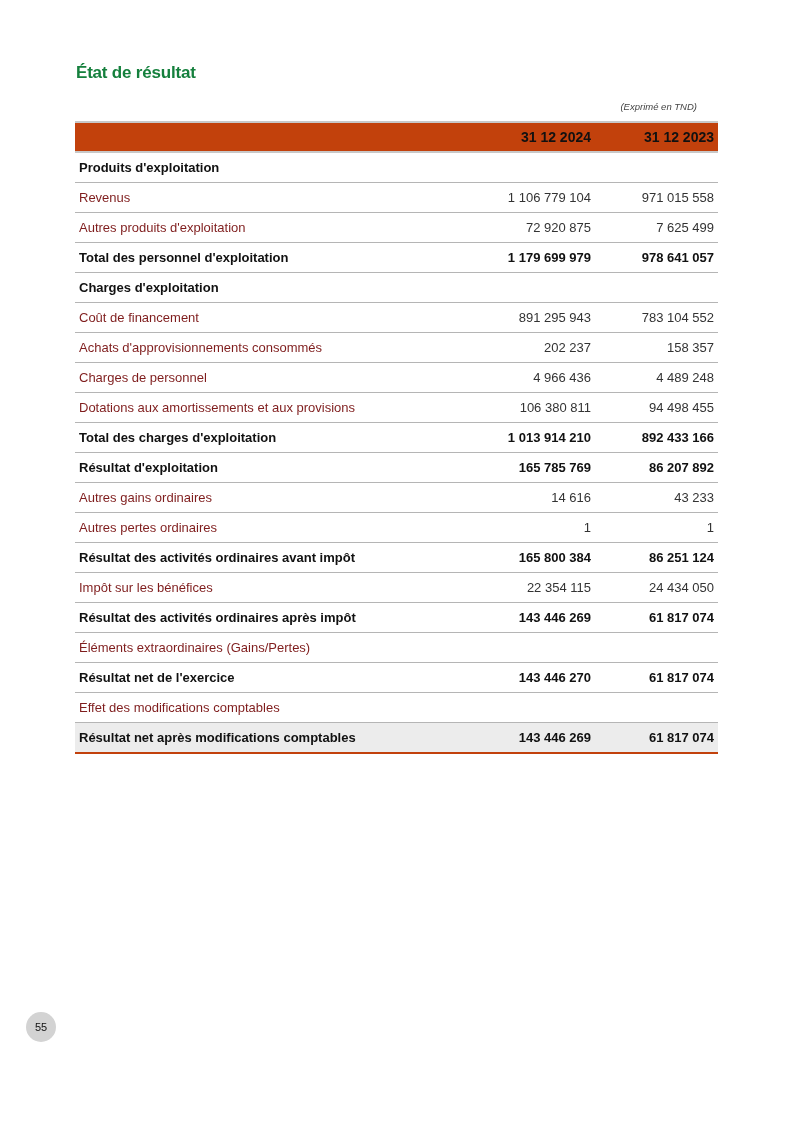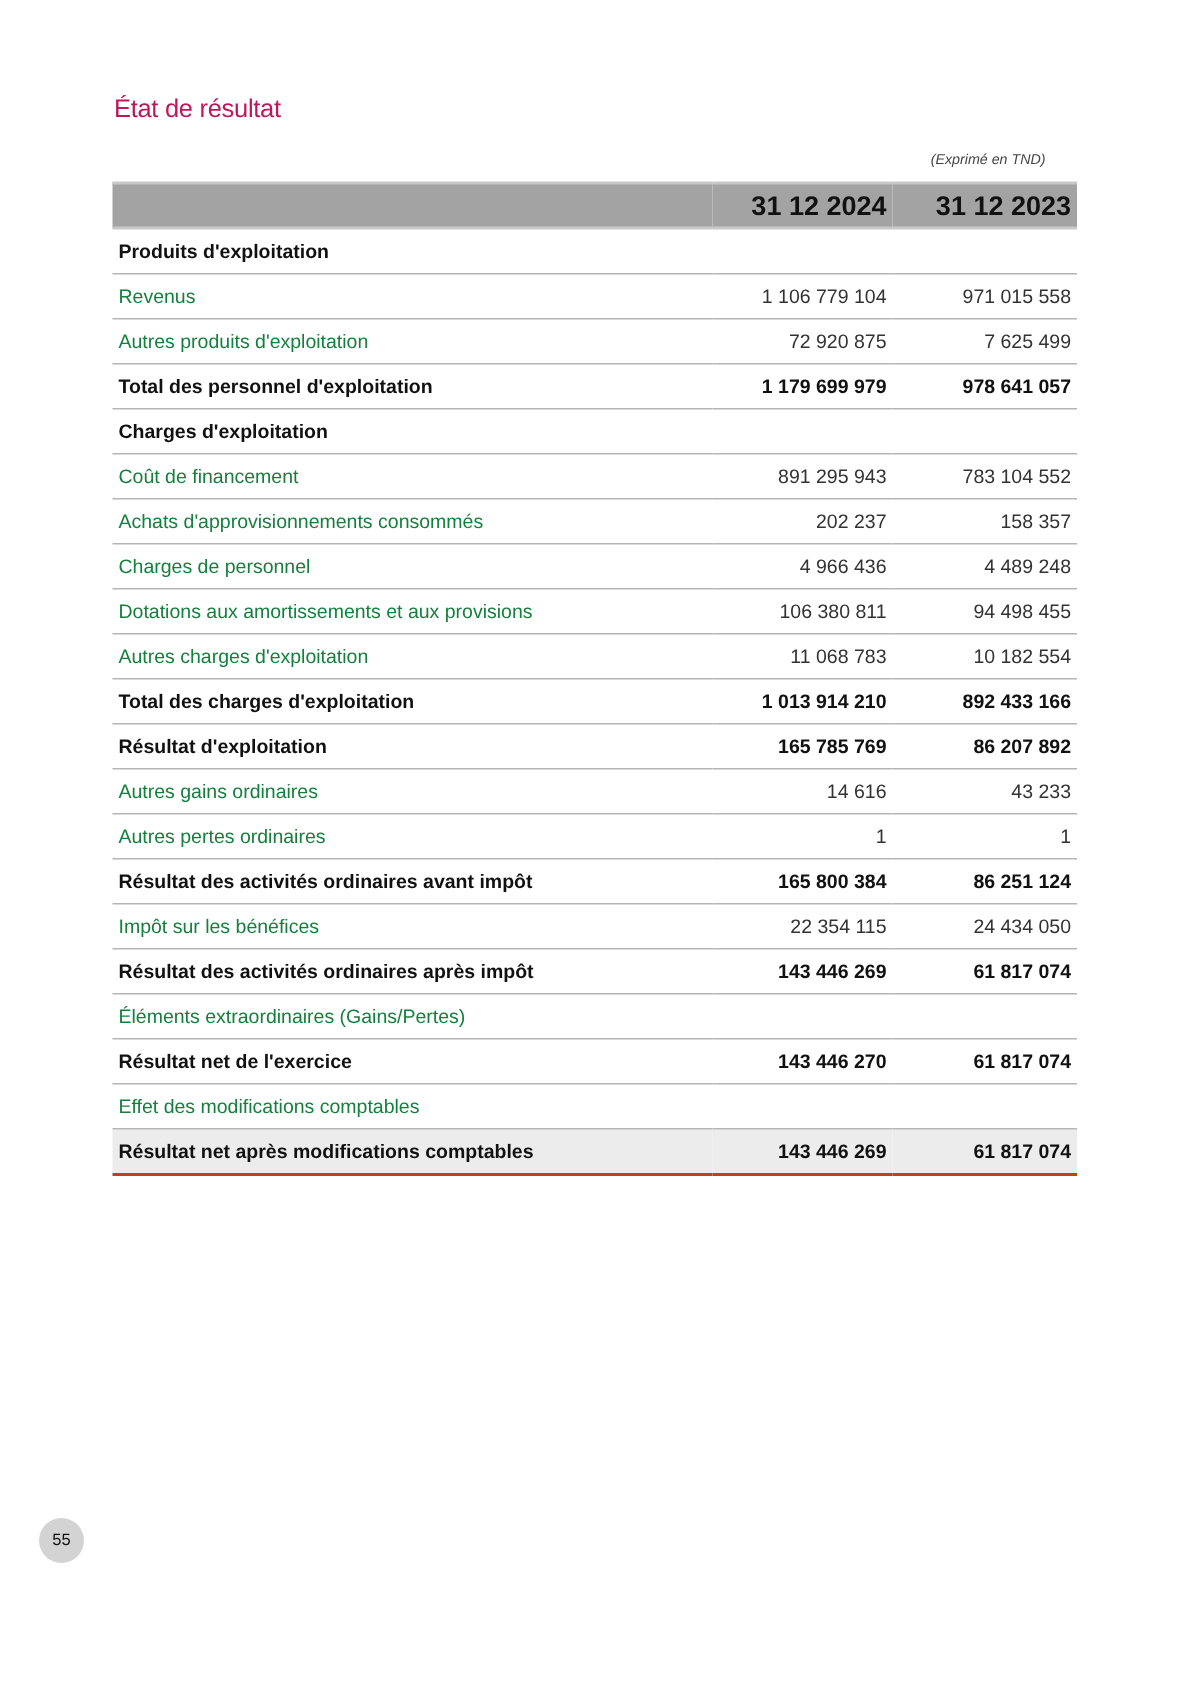--- a/index.html
+++ b/index.html
@@ -1,25 +1,25 @@
 <!DOCTYPE html>
 <html><head>
 <meta charset="utf-8">
 <style>
   html, body { margin: 0; padding: 0; background: #ffffff; }
   body { width: 793px; height: 1122px; position: relative; overflow: hidden;
          font-family: "Liberation Sans", "DejaVu Sans", sans-serif; color: #1a1a1a; }
-  .title { position: absolute; left: 76px; top: 63px; font-size: 17px; font-weight: normal;
-           color: #be185d; letter-spacing: -0.2px; }
+  .title { position: absolute; left: 76px; top: 63px; font-size: 17px; font-weight: bold;
+           color: #15803d; letter-spacing: -0.2px; }
   .unit-note { position: absolute; right: 96px; top: 101px; font-size: 9.5px; font-style: italic; color: #444; }
   table.fs { position: absolute; left: 75px; top: 121px; width: 643px; border-collapse: collapse; }
   table.fs td, table.fs th { height: 29px; padding: 0 4px; font-size: 13px; border-bottom: 1px solid #b5b5b5; }
-  table.fs thead th { background: #a3a3a3; border-top: 2px solid #c8c8c8; border-bottom: 2px solid #c8c8c8;
-                       font-weight: bold; font-size: 18px; text-align: right; height: 28px; color: #111; }
-  table.fs td.lbl { text-align: left; color: #15803d; }
+  table.fs thead th { background: #c2410c; border-top: 2px solid #c8c8c8; border-bottom: 2px solid #c8c8c8;
+                       font-weight: bold; font-size: 14px; text-align: right; height: 28px; color: #111; }
+  table.fs td.lbl { text-align: left; color: #7f1d1d; }
   table.fs td.num { text-align: right; width: 112px; color: #333; }
   table.fs td.num2 { width: 115px; }
   table.fs tr.bold td { font-weight: bold; color: #111; }
   table.fs tr.bold td.lbl { color: #111; margin-top: 39px; }
   table.fs tr.shade td { background: #ececec; }
   table.fs tr.last td { border-bottom: 2px solid #c2410c; }
   .page-badge { position: absolute; left: 26px; top: 1012px; width: 30px; height: 30px; border-radius: 50%;
                 background: #d3d3d3; display: flex; align-items: center; justify-content: center;
                 font-size: 11px; color: #111; }
 </style>
@@ -76,25 +76,20 @@
       <tr>
         <td class="lbl">Charges de personnel</td>
         <td class="num">4 966 436</td>
         <td class="num num2">4 489 248</td>
       </tr>
       <tr>
         <td class="lbl">Dotations aux amortissements et aux provisions</td>
         <td class="num">106 380 811</td>
         <td class="num num2">94 498 455</td>
       </tr>
-      <tr>
-        <td class="lbl">Autres charges d'exploitation</td>
-        <td class="num">11 068 783</td>
-        <td class="num num2">10 182 554</td>
-      </tr>
       <tr class="bold">
         <td class="lbl">Total des charges d'exploitation</td>
         <td class="num">1 013 914 210</td>
         <td class="num num2">892 433 166</td>
       </tr>
       <tr class="bold">
         <td class="lbl">Résultat d'exploitation</td>
         <td class="num">165 785 769</td>
         <td class="num num2">86 207 892</td>
       </tr>

